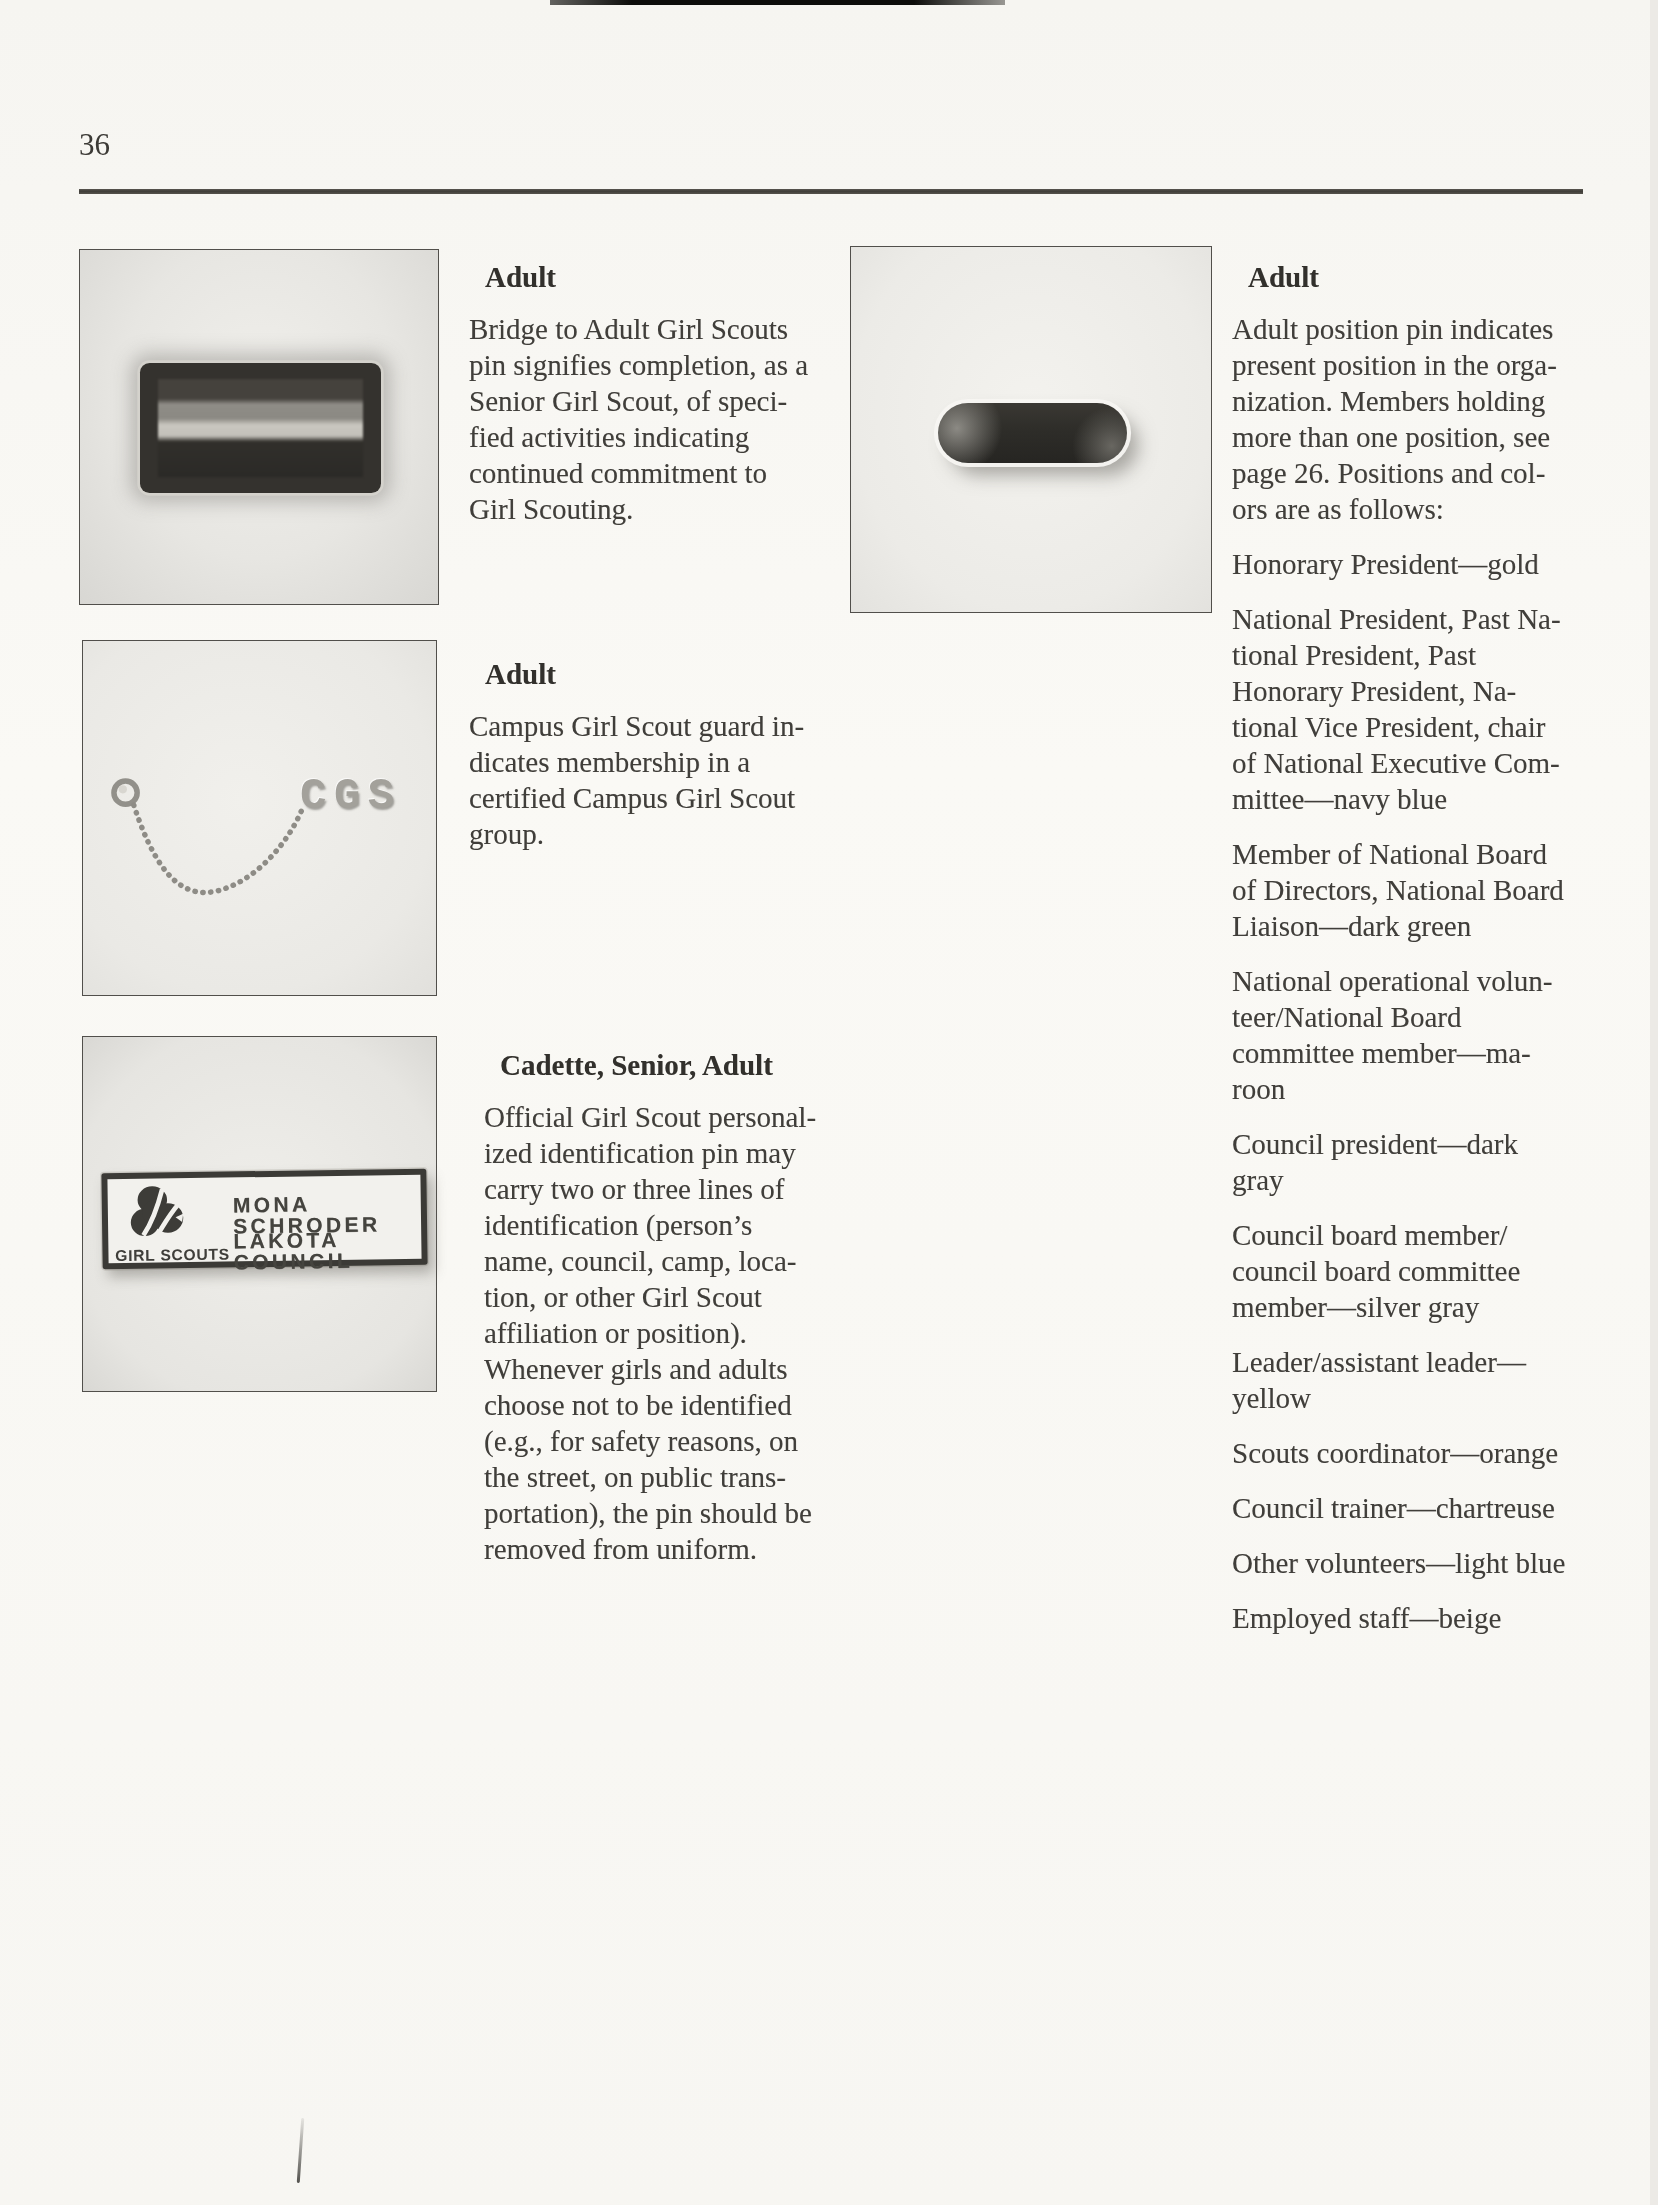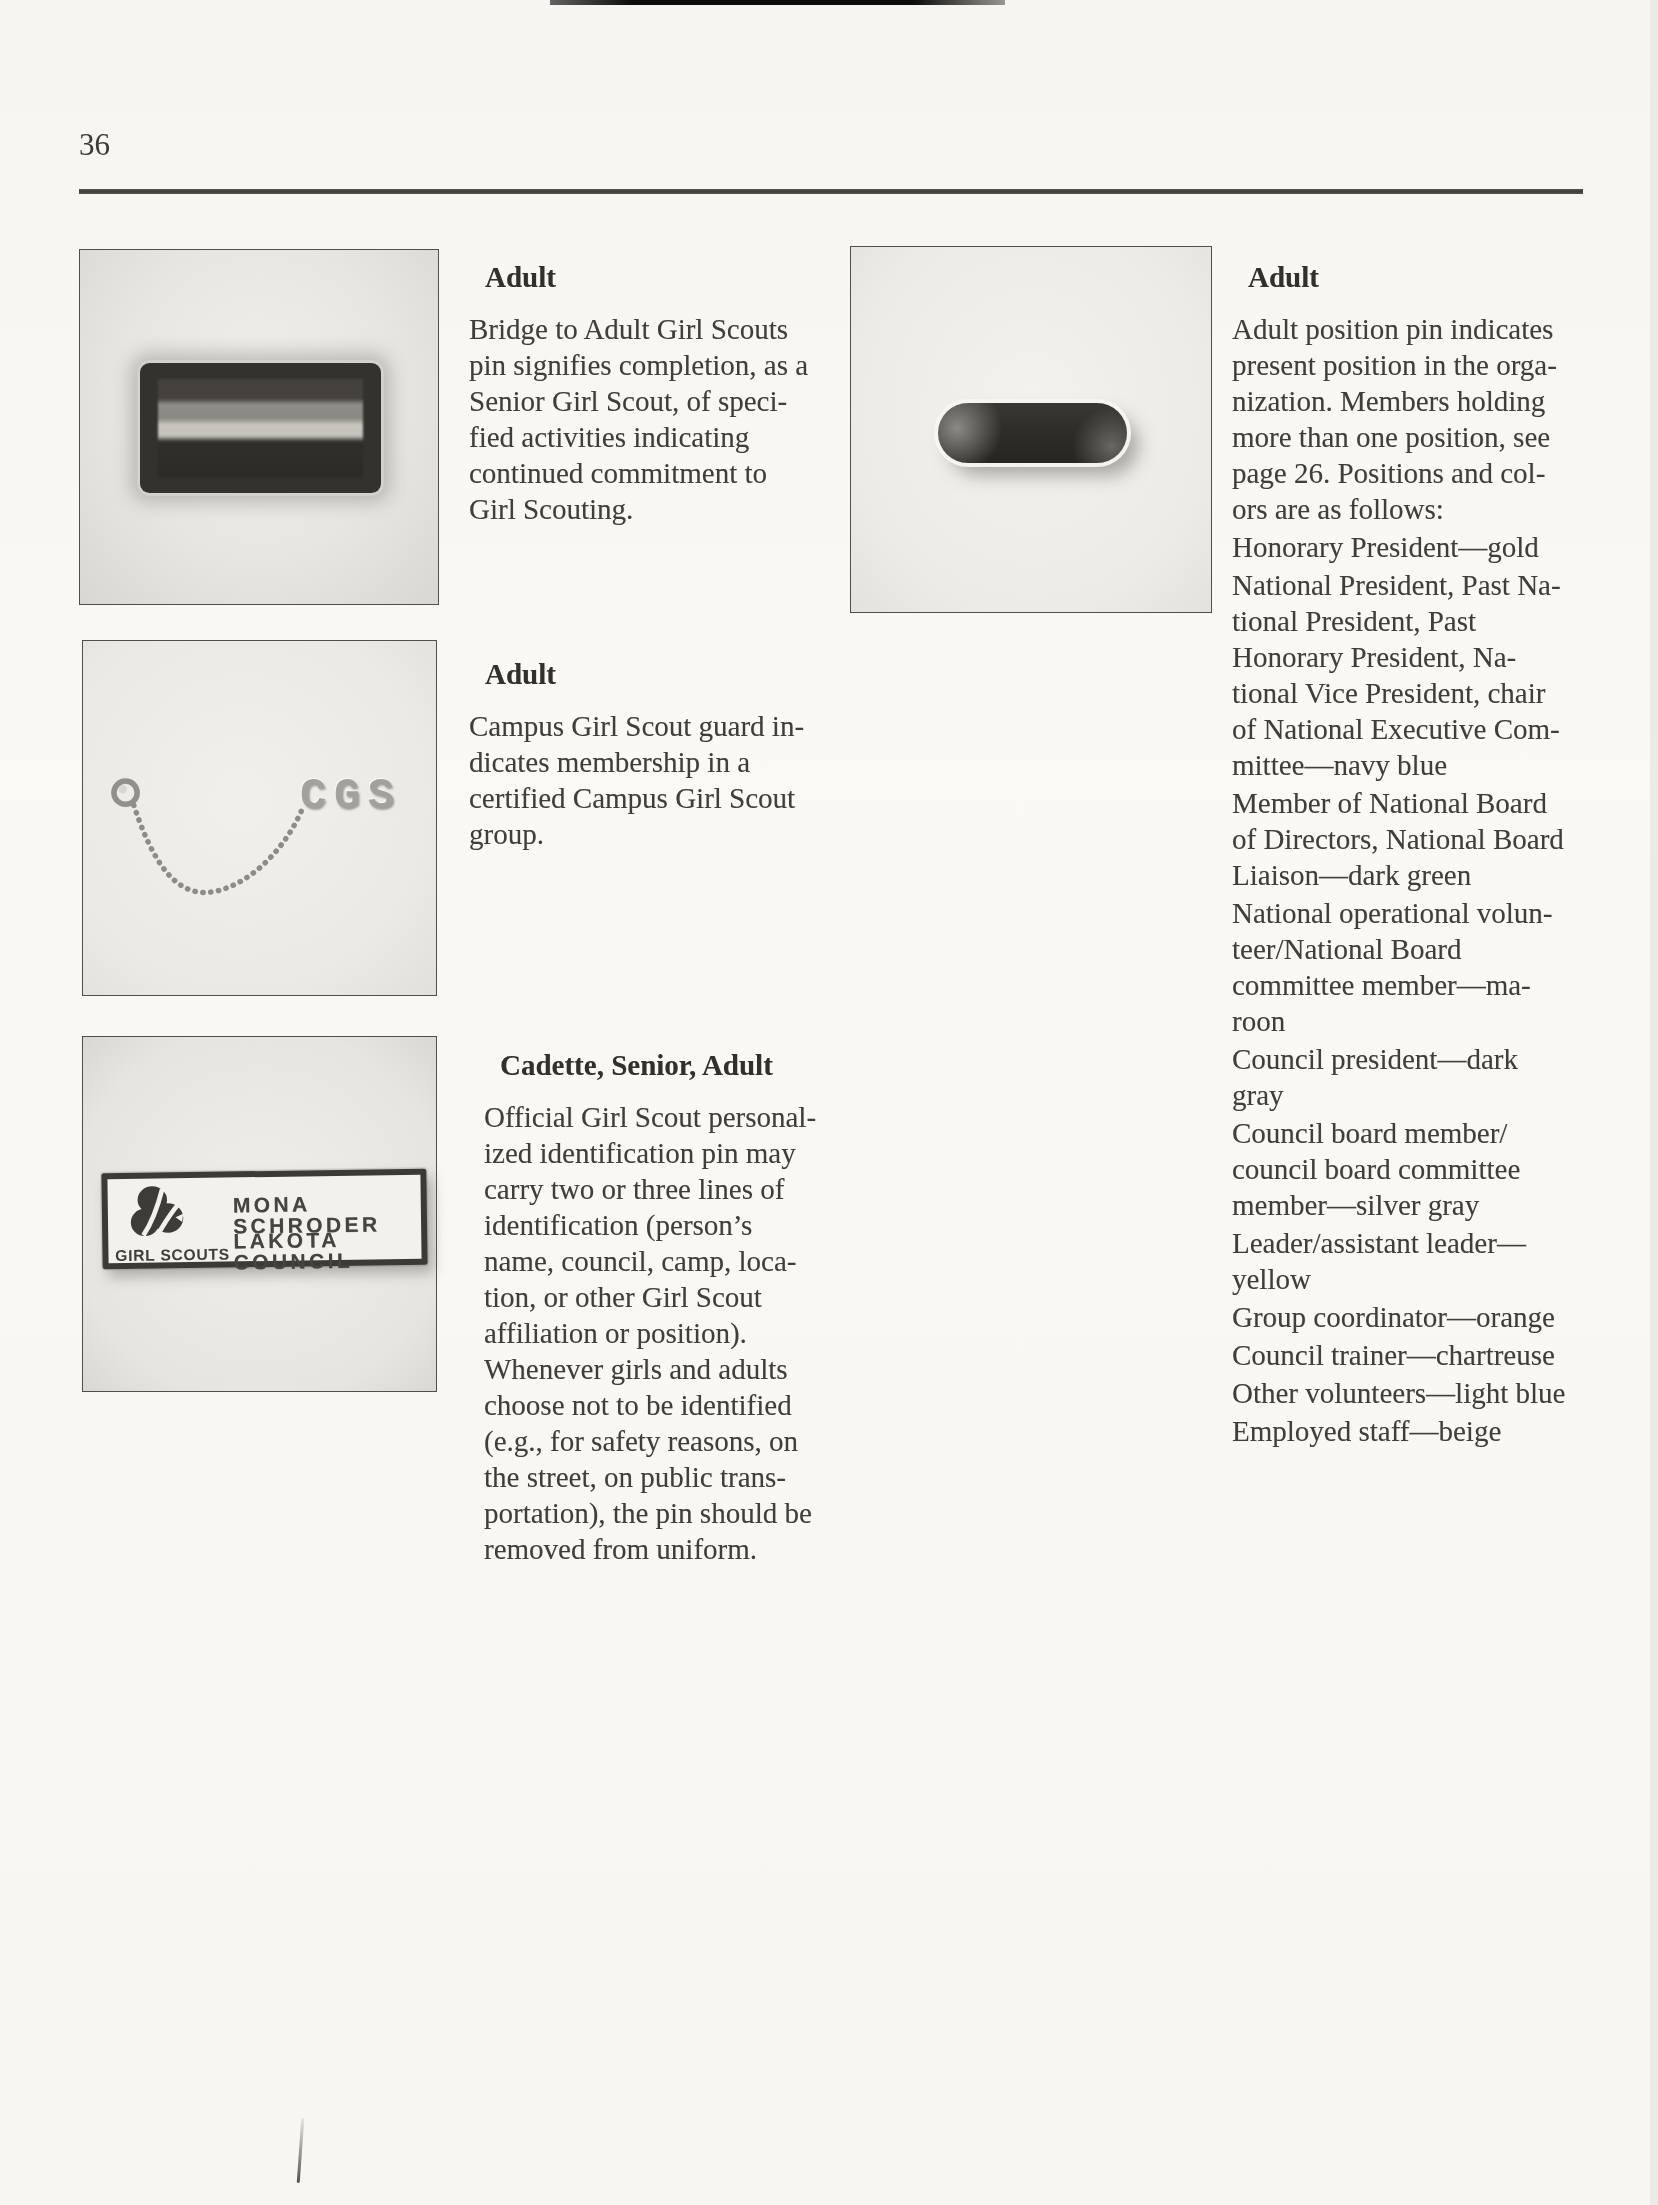--- a/index.html
+++ b/index.html
@@ -100,21 +100,21 @@
   
   .tblock {
     position:absolute; width:393px; color:#403e3a;
     font-size:29px; line-height:36px;
     text-shadow: 0.3px 0.3px 0.5px rgba(64,62,58,0.3);
   }
   .tblock h3 {
     margin:16px; font-size:29px; line-height:36px; font-weight:700; color:#32302c;
   }
   .tblock .body { white-space:pre-line;margin-top:7px; }
-  .pos { white-space:pre-line; margin:2px 0 0 0; }
+  .pos { white-space:pre-line; margin:19px 0 0 0; }
 
   #block1 { left:469px; top:243px; }
   #block2 { left:469px; top:640px; }
   #block3 { left:484px; top:1031px; }
   #rightcol { left:1232px; top:243px; width:396px; }
 </style>
 </head>
 <body>
 
 <div class="page">
@@ -219,21 +219,21 @@
 teer/National Board
 committee member—ma-
 roon</p>
     <p class="pos">Council president—dark
 gray</p>
     <p class="pos">Council board member/
 council board committee
 member—silver gray</p>
     <p class="pos">Leader/assistant leader—
 yellow</p>
-    <p class="pos">Group coordinator—orange</p>
+    <p class="pos">Scouts coordinator—orange</p>
     <p class="pos">Council trainer—chartreuse</p>
     <p class="pos">Other volunteers—light blue</p>
     <p class="pos">Employed staff—beige</p>
   </section>
 
   <div class="scratch"></div>
 
 </div>
 
 

